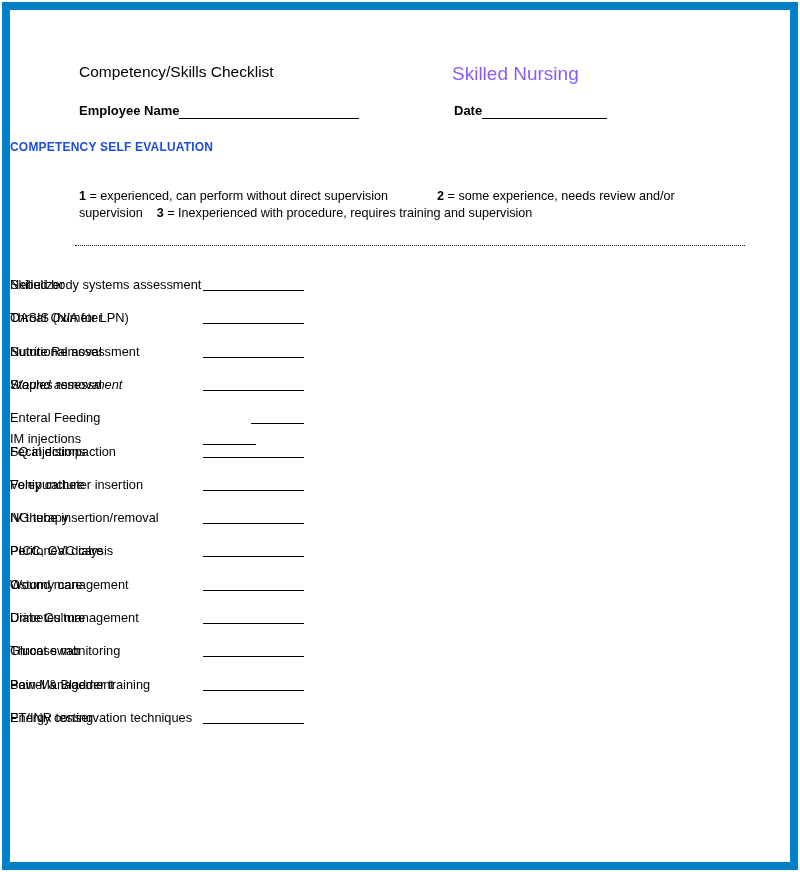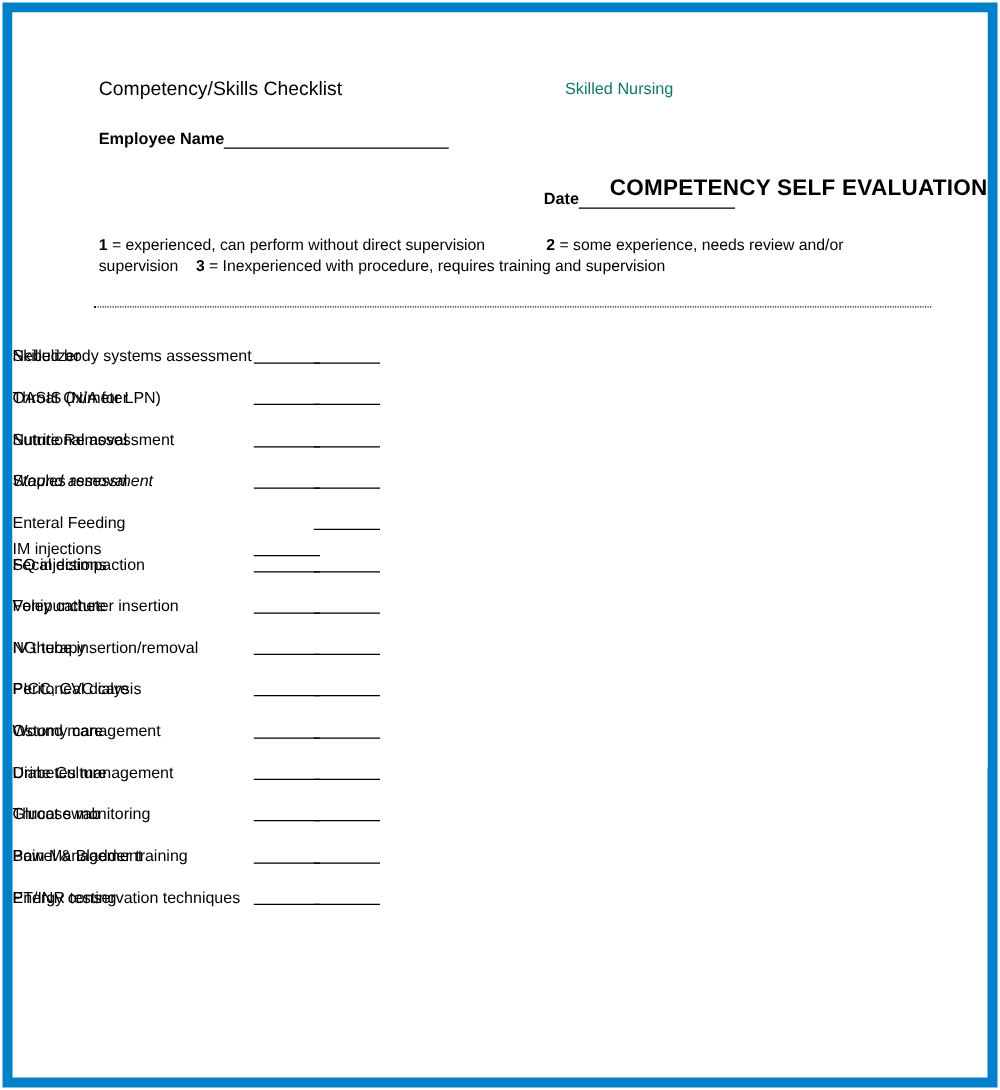--- a/index.html
+++ b/index.html
@@ -46,56 +46,56 @@
     left: 69px;
     top: 53px;
     font-size: 15.5px;
     color: #000000;
     white-space: nowrap;
   }
   #doc-subtitle {
     position: absolute;
     left: 442px;
     top: 53px;
-    font-size: 13px;
-    color: #0f766e;
+    font-size: 19px;
+    color: #8b5cf6;
     white-space: nowrap;
   }
   .field-block {
     position: absolute;
     display: flex;
     align-items: flex-end;
   }
   #employee-field { left: 69px; top: 92px; }
-  #date-field { left: 425px; top: 92px; margin-top: 48px; }
+  #date-field { left: 444px; top: 92px; }
   .field-label {
     font-size: 13px;
     font-weight: bold;
     color: #000000;
     white-space: nowrap;
     line-height: 17px;
     text-align: center;
   }
   .field-rule {
     border-bottom: 1.6px solid #000000;
     height: 15px;
   }
   #employee-rule { width: 180px; }
   #date-rule { width: 125px; }
 
   #section-heading {
     position: absolute;
     left: 0;
     right: 0;
     top: 130px;
-    text-align: right;
-    font-size: 18px;
+    text-align: left;
+    font-size: 12px;
     font-weight: bold;
     letter-spacing: 0.2px;
-    color: #000000;
+    color: #1d4ed8;
   }
 
   
   #instructions {
     position: absolute;
     left: 69px;
     top: 160px;
     width: 660px;
     font-size: 12.6px;
     line-height: 17.5px;

